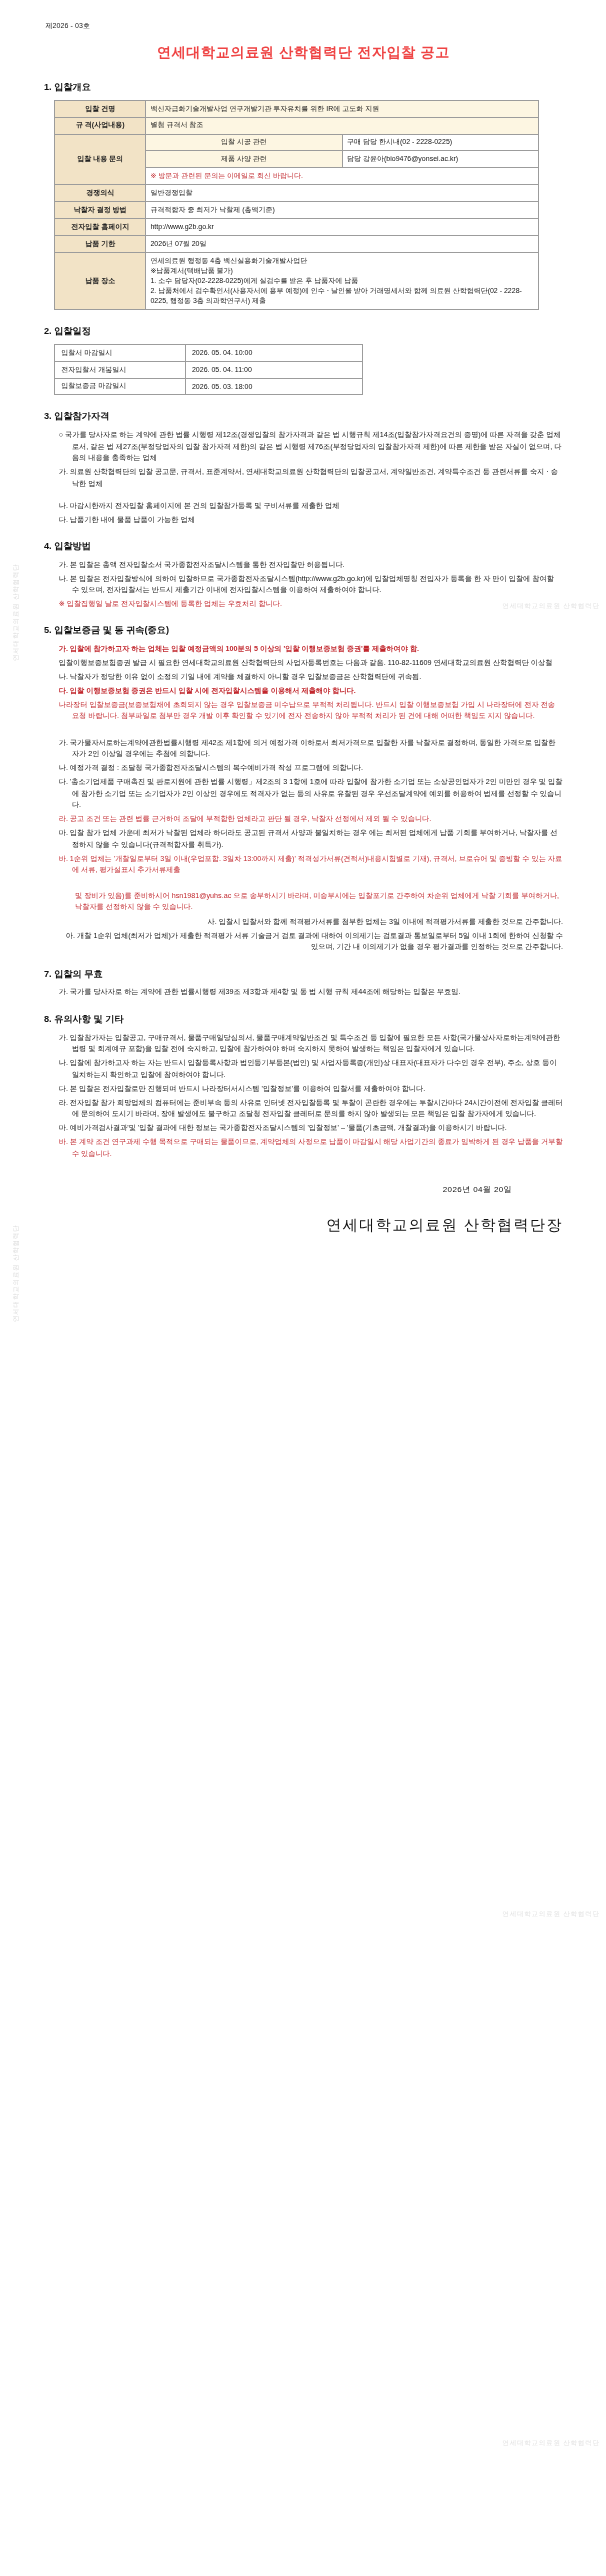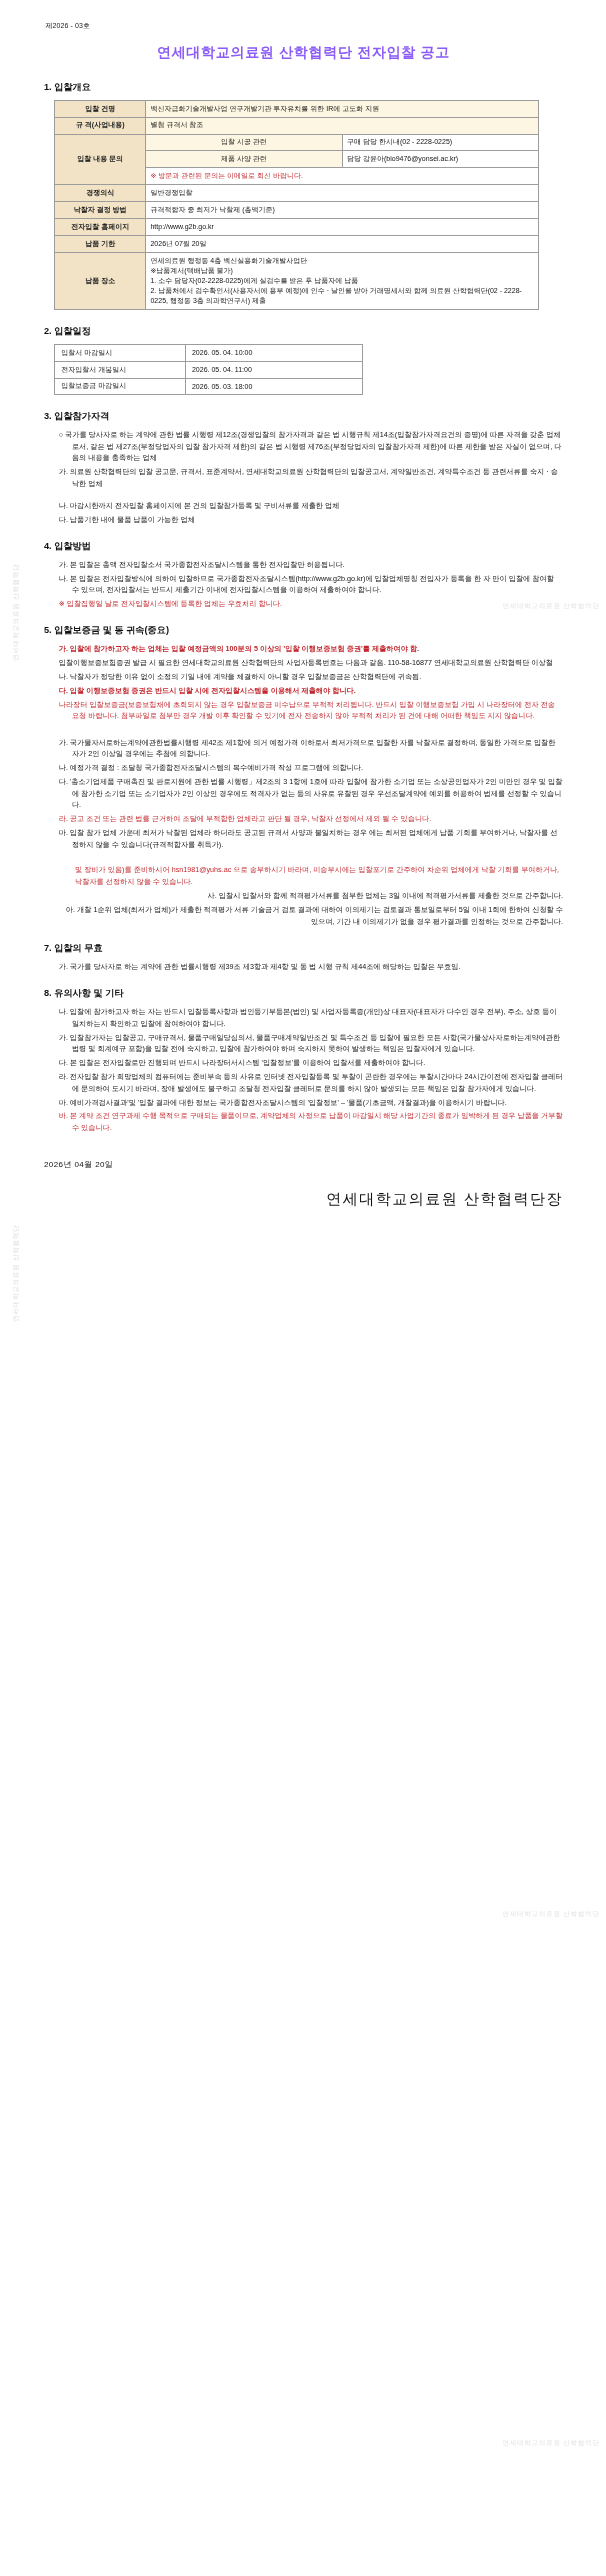--- a/index.html
+++ b/index.html
@@ -18,21 +18,21 @@
   .doc-no{
     font-size:7px;
     color:#222;
     margin:0 0 13.2px 1.5px;
     letter-spacing:0.1px;
   }
   .doc-title{
     text-align:center;
     font-size:14px;
     font-weight:bold;
-    color:#8b5cf6;
+    color:#ef4444;
     letter-spacing:0.7px;
     margin:2.9px 0 19px 0;
   }
   .sec{
     margin-top:14.7px;
   }
   .sec-head{
     font-size:9.2px;
     font-weight:bold;
     color:#111;
@@ -100,20 +100,21 @@
   }
   .note{
     font-size:7.2px;
     line-height:1.6;
     margin-left:31px;
   }
   .inner-cell{
     display:block;
   }
   .sign-date{
+    text-align:right;
     font-size:8px;
     margin:25px 51px 0 0;
     letter-spacing:0.4px;
   }
   .sign-name{
     text-align:right;
     font-size:15px;
     font-weight:normal;
     margin:20.6px 0 0 0;
     letter-spacing:1.5px;
@@ -242,55 +243,56 @@
       <li>가. 본 입찰은 총액 전자입찰소서 국가종합전자조달시스템을 통한 전자입찰만 허용됩니다.</li>
       <li>나. 본 입찰은 전자입찰방식에 의하여 입찰하므로 국가종합전자조달시스템(http://www.g2b.go.kr)에 입찰업체명칭 전입자가 등록을 한 자 만이 입찰에 참여할 수 있으며, 전자입찰서는 반드시 제출기간 이내에 전자입찰시스템을 이용하여 제출하여야 합니다.</li>
       <li class="red">※ 입찰집행일 날로 전자입찰시스템에 등록한 업체는 우효처리 합니다.</li>
     </ol>
   </div>
 
   <div class="sec">
     <div class="sec-head">5. 입찰보증금 및 동 귀속(중요)</div>
     <ol class="lst">
       <li class="red b">가. 입찰에 참가하고자 하는 업체는 입찰 예정금액의 100분의 5 이상의 '입찰 이행보증보험 증권'를 제출하여야 함.</li>
-      <li>입찰이행보증보험증권 발급 시 필요한 연세대학교의료원 산학협력단의 사업자등록번호는 다음과 같음.  110-58-16877 연세대학교의료원 산학협력단 이상철</li>
+      <li>입찰이행보증보험증권 발급 시 필요한 연세대학교의료원 산학협력단의 사업자등록번호는 다음과 같음.  110-82-11609 연세대학교의료원 산학협력단 이상철</li>
       <li>나. 낙찰자가 정당한 이유 없이 소정의 기일 내에 계약을 체결하지 아니할 경우 입찰보증금은 산학협력단에 귀속됨.</li>
       <li class="red b">다. 입찰 이행보증보험 증권은 반드시 입찰 시에 전자입찰시스템을 이용해서 제출해야 합니다.</li>
       <li class="red">나라장터 입찰보증금(보증보험채에 초회되지 않는 경우 입찰보증금 미수납으로 무적적 처리됩니다. 반드시 입찰 이행보증보험 가입 시 나라장터에 전자 전송 요청 바랍니다. 첨부파일로 첨부만 경우 개발 이후 확인할 수 있기에 전자 전송하지 않아 무적적 처리가 된 건에 대해 어떠한 책임도 지지 않습니다.</li>
     </ol>
   </div>
 
   <div class="sec">
     <ol class="lst">
       <li>가. 국가물자서로하는계약에관한법률시행령 제42조 제1항에 의거 예정가격 이하로서 최저가격으로 입찰한 자를 낙찰자로 결정하며, 동일한 가격으로 입찰한 자가 2인 이상일 경우에는 추첨에 의합니다.</li>
       <li>나. 예정가격 결정 : 조달청 국가종합전자조달시스템의 복수예비가격 작성 프로그램에 의합니다.</li>
       <li>다. '총소기업제품 구매촉진 및 판로지원에 관한 법률 시행령」제2조의 3 1항에 1호에 따라 입찰에 참가한 소기업 또는 소상공인업자가 2인 미만인 경우 및 입찰에 참가한 소기업 또는 소기업자가 2인 이상인 경우에도 적격자가 없는 등의 사유로 유찰된 경우 우선조달계약에 예외를 허용하여 법제를 선정할 수 있습니다.</li>
       <li class="red">라. 공고 조건 또는 관련 법률 근거하여 조달에 부적합한 업체라고 판단 될 경우, 낙찰자 선정에서 제외 될 수 있습니다.</li>
       <li>마. 입찰 참가 업체 가운데 최저가 낙찰된 업체라 하더라도 공고된 규격서 사양과 불일치하는 경우 에는 최저된 업체에게 납품 기회를 부여하거나, 낙찰자를 선정하지 않을 수 있습니다(규격적합자를 취득가).</li>
+      <li class="red">바. 1순위 업체는 '개찰일로부터 3일 이내(우업포함. 3일차 13:00까지 제출)' 적격성가서류(견적서)내용시험별로 기재), 규격서, 브로슈어 및 증빙할 수 있는 자료에 서류, 평가설표시 추가서류제출</li>
     </ol>
     <div class="gapline"></div>
     <div class="note red" style="margin-top:7.3px;">및 장비가 있음)를 준비하시어 hsn1981@yuhs.ac 으로 송부하시기 바라며, 미승부시에는 입찰포기로 간주하여 차순위 업체에게 낙찰 기회를 부여하거나, 낙찰자를 선정하지 않을 수 있습니다.</div>
     <ol class="lst" style="margin-top:2.9px;text-align:right;">
       <li>사. 입찰시 입찰서와 함께 적격평가서류를 첨부한 업체는 3일 이내에 적격평가서류를 제출한 것으로 간주합니다.</li>
       <li>아. 개찰 1순위 업체(최저가 업체)가 제출한 적격평가 서류 기술금거 검토 결과에 대하여 이의제기는 검토결과 통보일로부터 5일 이내 1회에 한하여 신청할 수 있으며, 기간 내 이의제기가 없을 경우 평가결과를 인정하는 것으로 간주합니다.</li>
     </ol>
   </div>
 
   <div class="sec">
     <div class="sec-head">7. 입찰의 무효</div>
     <ol class="lst">
       <li>가. 국가를 당사자로 하는 계약에 관한 법률시행령 제39조 제3항과 제4항 및 동 법 시행 규칙 제44조에 해당하는 입찰은 무효임.</li>
     </ol>
   </div>
 
   <div class="sec">
     <div class="sec-head">8. 유의사항 및 기타</div>
     <ol class="lst">
+      <li>가. 입찰참가자는 입찰공고, 구매규격서, 물품구매일당심의서, 물품구매계약일반조건 및 특수조건 등 입찰에 필요한 모든 사항(국가물상사자로하는계약에관한법령 및 회계예규 포함)을 입찰 전에 숙지하고, 입찰에 참가하여야 하며 숙지하지 못하여 발생하는 책임은 입찰자에게 있습니다.</li>
       <li>나. 입찰에 참가하고자 하는 자는 반드시 입찰등록사항과 법인등기부등본(법인) 및 사업자등록증(개인)상 대표자(대표자가 다수인 경우 전부), 주소, 상호 등이 일치하는지 확인하고 입찰에 참여하여야 합니다.</li>
-      <li>가. 입찰참가자는 입찰공고, 구매규격서, 물품구매일당심의서, 물품구매계약일반조건 및 특수조건 등 입찰에 필요한 모든 사항(국가물상사자로하는계약에관한법령 및 회계예규 포함)을 입찰 전에 숙지하고, 입찰에 참가하여야 하며 숙지하지 못하여 발생하는 책임은 입찰자에게 있습니다.</li>
       <li>다. 본 입찰은 전자입찰로만 진행되며 반드시 나라장터서시스템 '입찰정보'를 이용하여 입찰서를 제출하여야 합니다.</li>
       <li>라. 전자입찰 참가 희망업체의 컴퓨터에는 준비부속 등의 사유로 인터넷 전자입찰등록 및 투찰이 곤란한 경우에는 투찰시간마다 24시간이전에 전자입찰 클레터에 문의하여 도시기 바라며, 장애 발생에도 불구하고 조달청 전자입찰 클레터로 문의를 하지 않아 발생되는 모든 책임은 입찰 참가자에게 있습니다.</li>
       <li>마. 예비가격검사결과'및 '입찰 결과에 대한 정보는 국가종합전자조달시스템의 '입찰정보' – '물품(기초금액, 개찰결과)을 이용하시기 바랍니다.</li>
       <li class="red">바. 본 계약 조건 연구과제 수행 목적으로 구매되는 물품이므로, 계약업체의 사정으로 납품이 마감일시 해당 사업기간의 종료가 임박하게 된 경우 납품을 거부할 수 있습니다.</li>
     </ol>
   </div>
 
   <div class="sign-date">2026년 04월 20일</div>
   <div class="sign-name">연세대학교의료원  산학협력단장</div>
 

